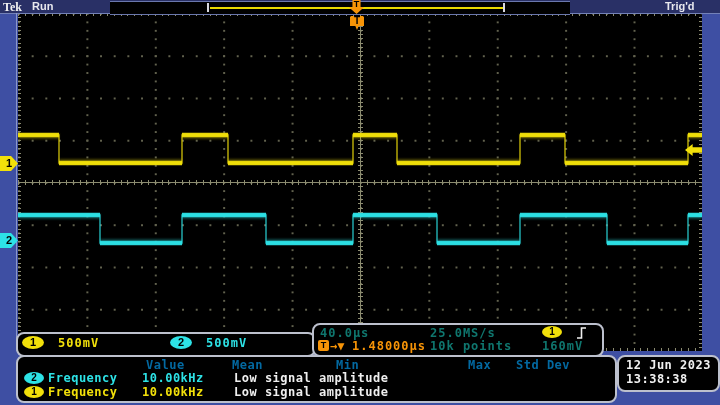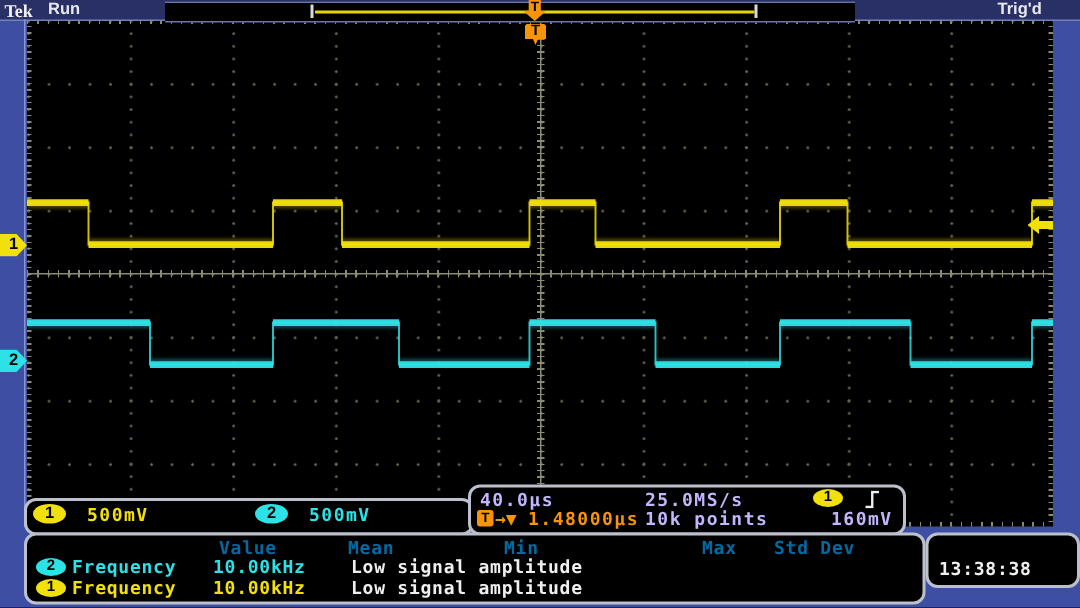--- a/index.html
+++ b/index.html
@@ -53,21 +53,21 @@
   .panel{position:absolute;background:#000;border:2px solid #bcc0cd;border-radius:8px;z-index:10;}
   #ch-bar{left:16px;top:332px;width:296px;height:21px;}
   #trig-box{left:312px;top:323px;width:288px;height:30px;}
   #meas-box{left:16px;top:355px;width:597px;height:44px;}
   #date-box{left:617px;top:355px;width:99px;height:33px;}
   .badge{position:absolute;width:22px;height:13px;border-radius:50%;color:#000;
      font:bold 11px "Liberation Sans",sans-serif;text-align:center;line-height:13px;}
   .badge.y{background:#f2e00a;}
   .badge.c{background:#2de2e6;}
   .badge.sm{width:20px;height:12px;line-height:12px;font-size:10px;}
-  .readout{position:absolute;font:bold 12px "DejaVu Sans Mono",monospace;letter-spacing:1px;color:#c4b5fd;}
+  .readout{position:absolute;font:bold 12px "DejaVu Sans Mono",monospace;letter-spacing:1px;color:#0f766e;}
   .yellow{color:#f2e00a;} .cyan{color:#2de2e6;} .orange{color:#f79407;}
   #t-src-badge{position:absolute;width:11px;height:11px;background:#f79407;border-radius:2px;
      color:#000;font:bold 9px "Liberation Sans",sans-serif;text-align:center;line-height:11px;}
   .mhead{position:absolute;font:bold 12px "DejaVu Sans Mono",monospace;color:#0369a1;letter-spacing:0.5px;}
   .mtxt{position:absolute;font:bold 12px "DejaVu Sans Mono",monospace;letter-spacing:0.5px;}
   .mnote{color:#efefef;}
   #date-line,#time-line{position:absolute;left:7px;color:#f0f0f0;
      font:bold 12px "DejaVu Sans Mono",monospace;letter-spacing:0.5px;}
   #left-bezel-edge{left:16px;top:13px;width:1px;height:338px;background:#8b97c9;z-index:4;}
 </style>
@@ -131,21 +131,21 @@
     <span class="readout" style="left:6px;top:1px;">40.0µs</span>
     <span class="readout" style="left:116px;top:1px;">25.0MS/s</span>
     <span class="badge y sm" style="left:228px;top:1px;">1</span>
     <svg style="position:absolute;left:262px;top:2px;" width="11" height="12" viewBox="0 0 11 12">
       <path d="M1 11 H5.5 V1 H10" stroke="#efefef" stroke-width="1.6" fill="none"></path>
     </svg>
     <span id="t-src-badge" style="left:4px;top:15px;">T</span>
     <span class="readout orange" style="left:16px;top:14px;letter-spacing:0;">→▼</span>
     <span class="readout orange" style="left:38px;top:14px;">1.48000µs</span>
     <span class="readout" style="left:116px;top:14px;text-align:center;">10k points</span>
-    <span class="readout" style="left:240px;top:14px;">160mV</span>
+    <span class="readout" style="left:228px;top:14px;">160mV</span>
   </div>
 
   <div class="panel" id="meas-box">
     <div>
       <span class="mhead" style="left:128px;top:1px;">Value</span>
       <span class="mhead" style="left:214px;top:1px;">Mean</span>
       <span class="mhead" style="left:318px;top:1px;">Min</span>
       <span class="mhead" style="left:406px;top:1px;margin-left:44px;">Max</span>
       <span class="mhead" style="left:498px;top:1px;">Std Dev</span>
     </div>
@@ -157,16 +157,17 @@
     </div>
     <div>
       <span class="badge y sm" style="left:6px;top:29px;">1</span>
       <span class="mtxt yellow" style="left:30px;top:28px;">Frequency</span>
       <span class="mtxt yellow" style="left:124px;top:28px;">10.00kHz</span>
       <span class="mtxt mnote" style="left:216px;top:28px;">Low signal amplitude</span>
     </div>
   </div>
 
   <div class="panel" id="date-box">
+    <span id="date-line" style="top:1px;">12 Jun 2023</span>
     <span id="time-line" style="top:15px;">13:38:38</span>
   </div>
 
 </div>
 
 </body></html>

